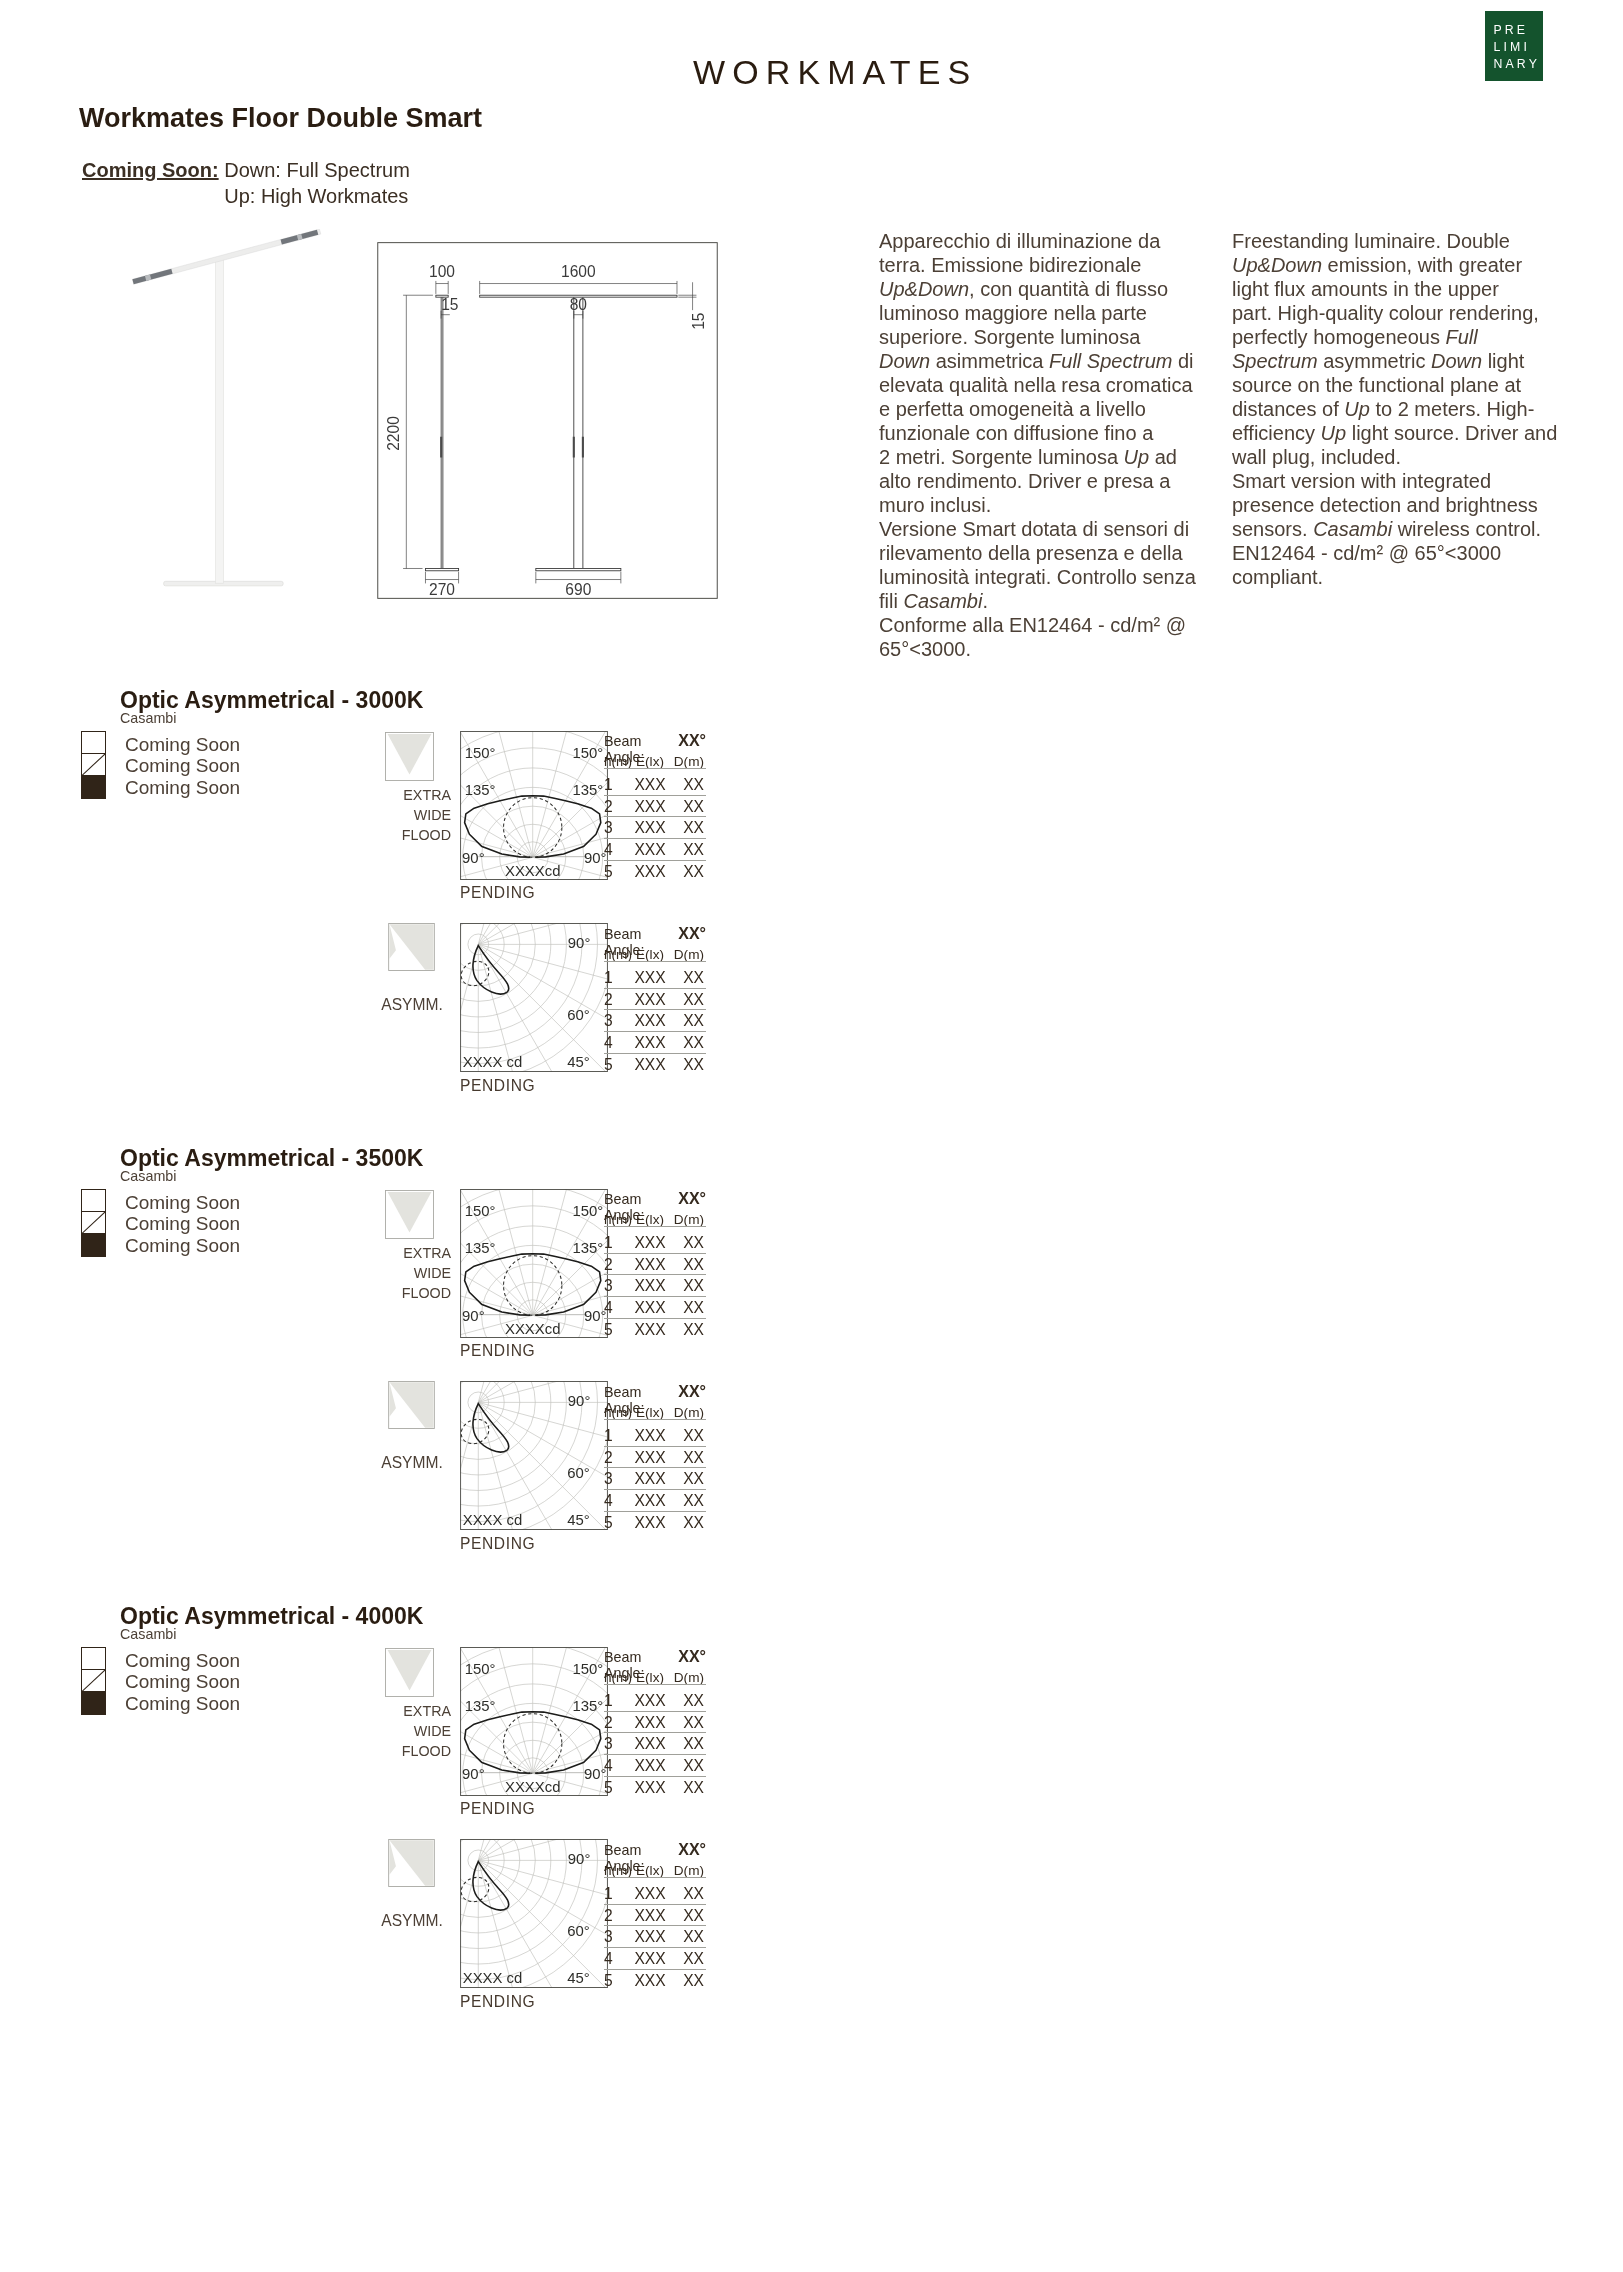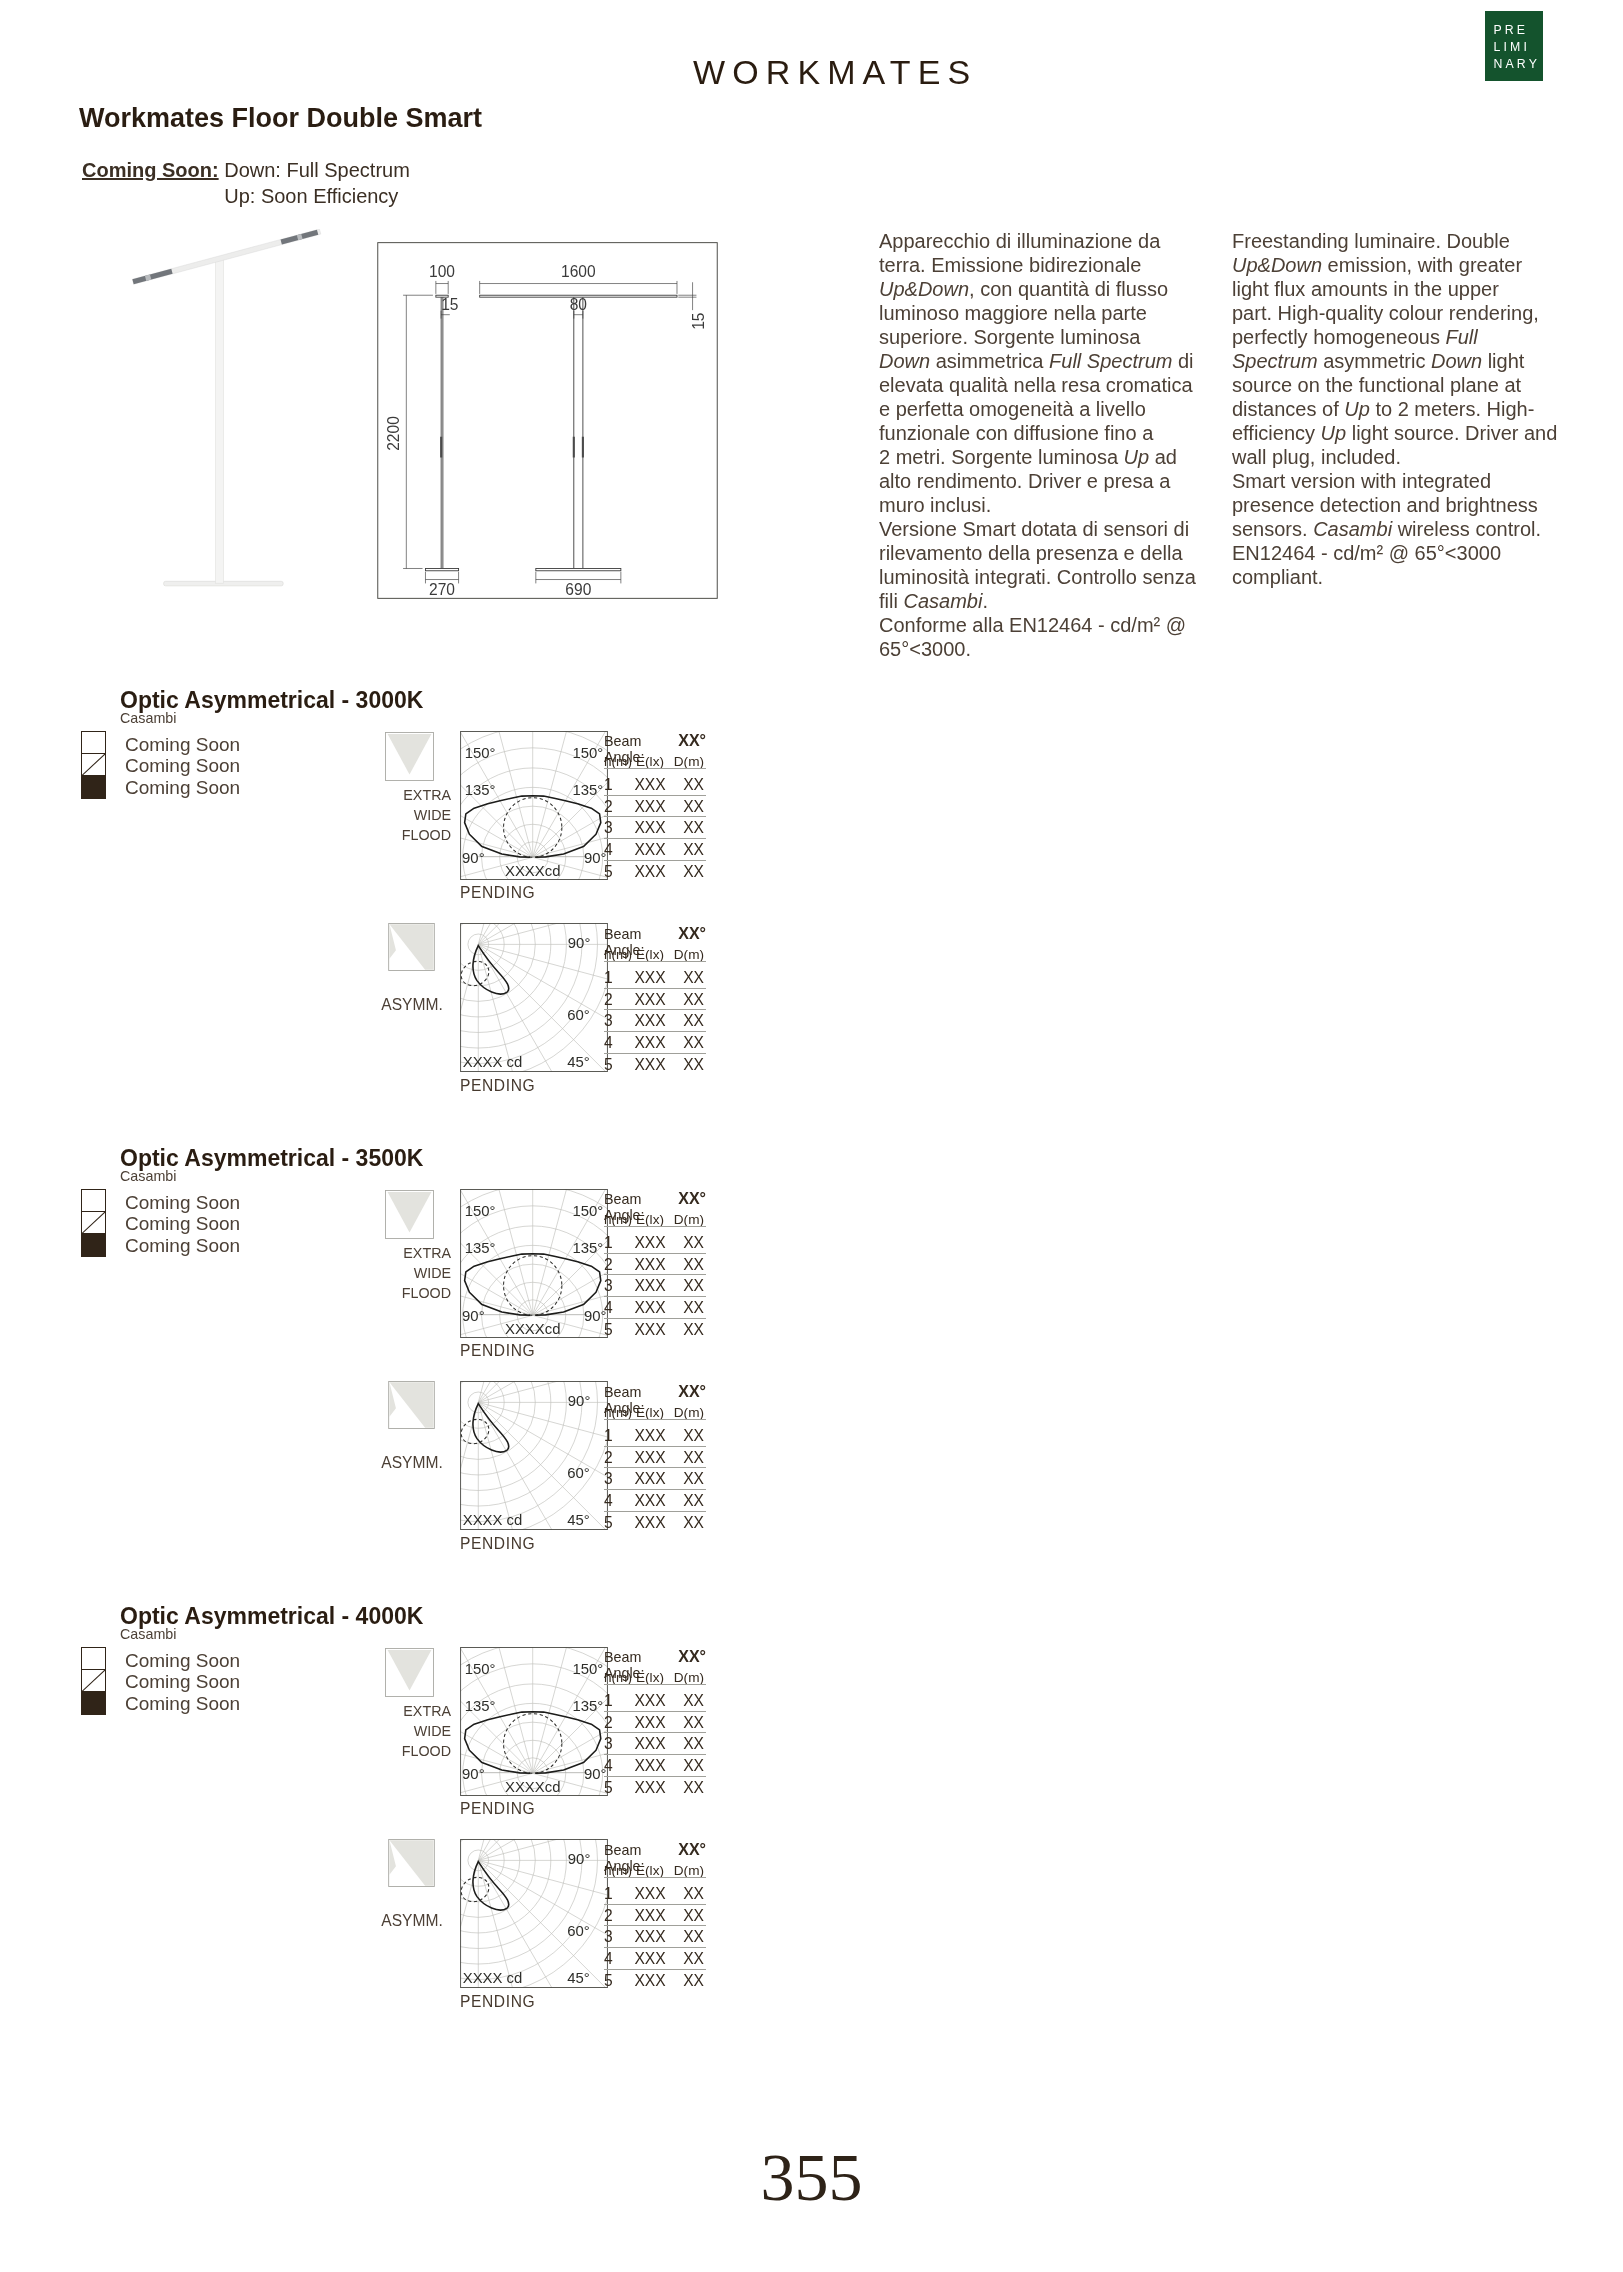--- a/index.html
+++ b/index.html
@@ -69,21 +69,21 @@
 
 <div class="page">
 
   <div class="abs brand">WORKMATES</div>
   <div class="abs badge" style="background:#14532d">
     <div>PRE</div>
     <div>LIMI</div>
     <div>NARY</div>
   </div>
   <h1 class="abs title" style="margin:0">Workmates Floor Double Smart</h1>
-  <div class="abs note"><b>Coming Soon:</b>&nbsp;<span class="vals"><span>Down: Full Spectrum</span><br><span>Up: Soon Efficiency</span></span></div>
+  <div class="abs note"><b>Coming Soon:</b>&nbsp;<span class="vals"><span>Down: Full Spectrum</span><br><span>Up: High Workmates</span></span></div>
 
   <svg class="abs" style="left:109px;top:229px" width="221" height="364" viewBox="0 0 340 560">
     <rect x="84" y="542" width="184" height="7" rx="3" fill="#efefee" stroke="#dcdbd9" stroke-width="1"></rect>
     <rect x="164" y="45" width="12" height="500" fill="#f4f4f3" stroke="#e2e2e0" stroke-width="1"></rect>
     <g transform="translate(38,85) rotate(-15)">
       <rect x="0" y="-8" width="298" height="8" fill="#ededec" stroke="#d8d8d6" stroke-width="0.6"></rect>
       <rect x="0" y="-8" width="62" height="8" fill="#72767b"></rect>
       <rect x="20" y="-8" width="8" height="8" fill="#b9bcbf"></rect>
       <rect x="236" y="-8" width="58" height="8" fill="#72767b"></rect>
       <rect x="262" y="-8" width="7" height="8" fill="#b9bcbf"></rect>
@@ -728,15 +728,14 @@
       <div class="pm-line" style="top:128px"></div>
       <div class="pm-row" style="top:131px">
             <span class="c1">5</span>
             <span class="c2">XXX</span>
             <span class="c3">XX</span>
           </div>
     </div>
   </section>
 </div>
 
-  <div class="abs pagenum">355</div>
 </div>
 
 
 </body></html>

